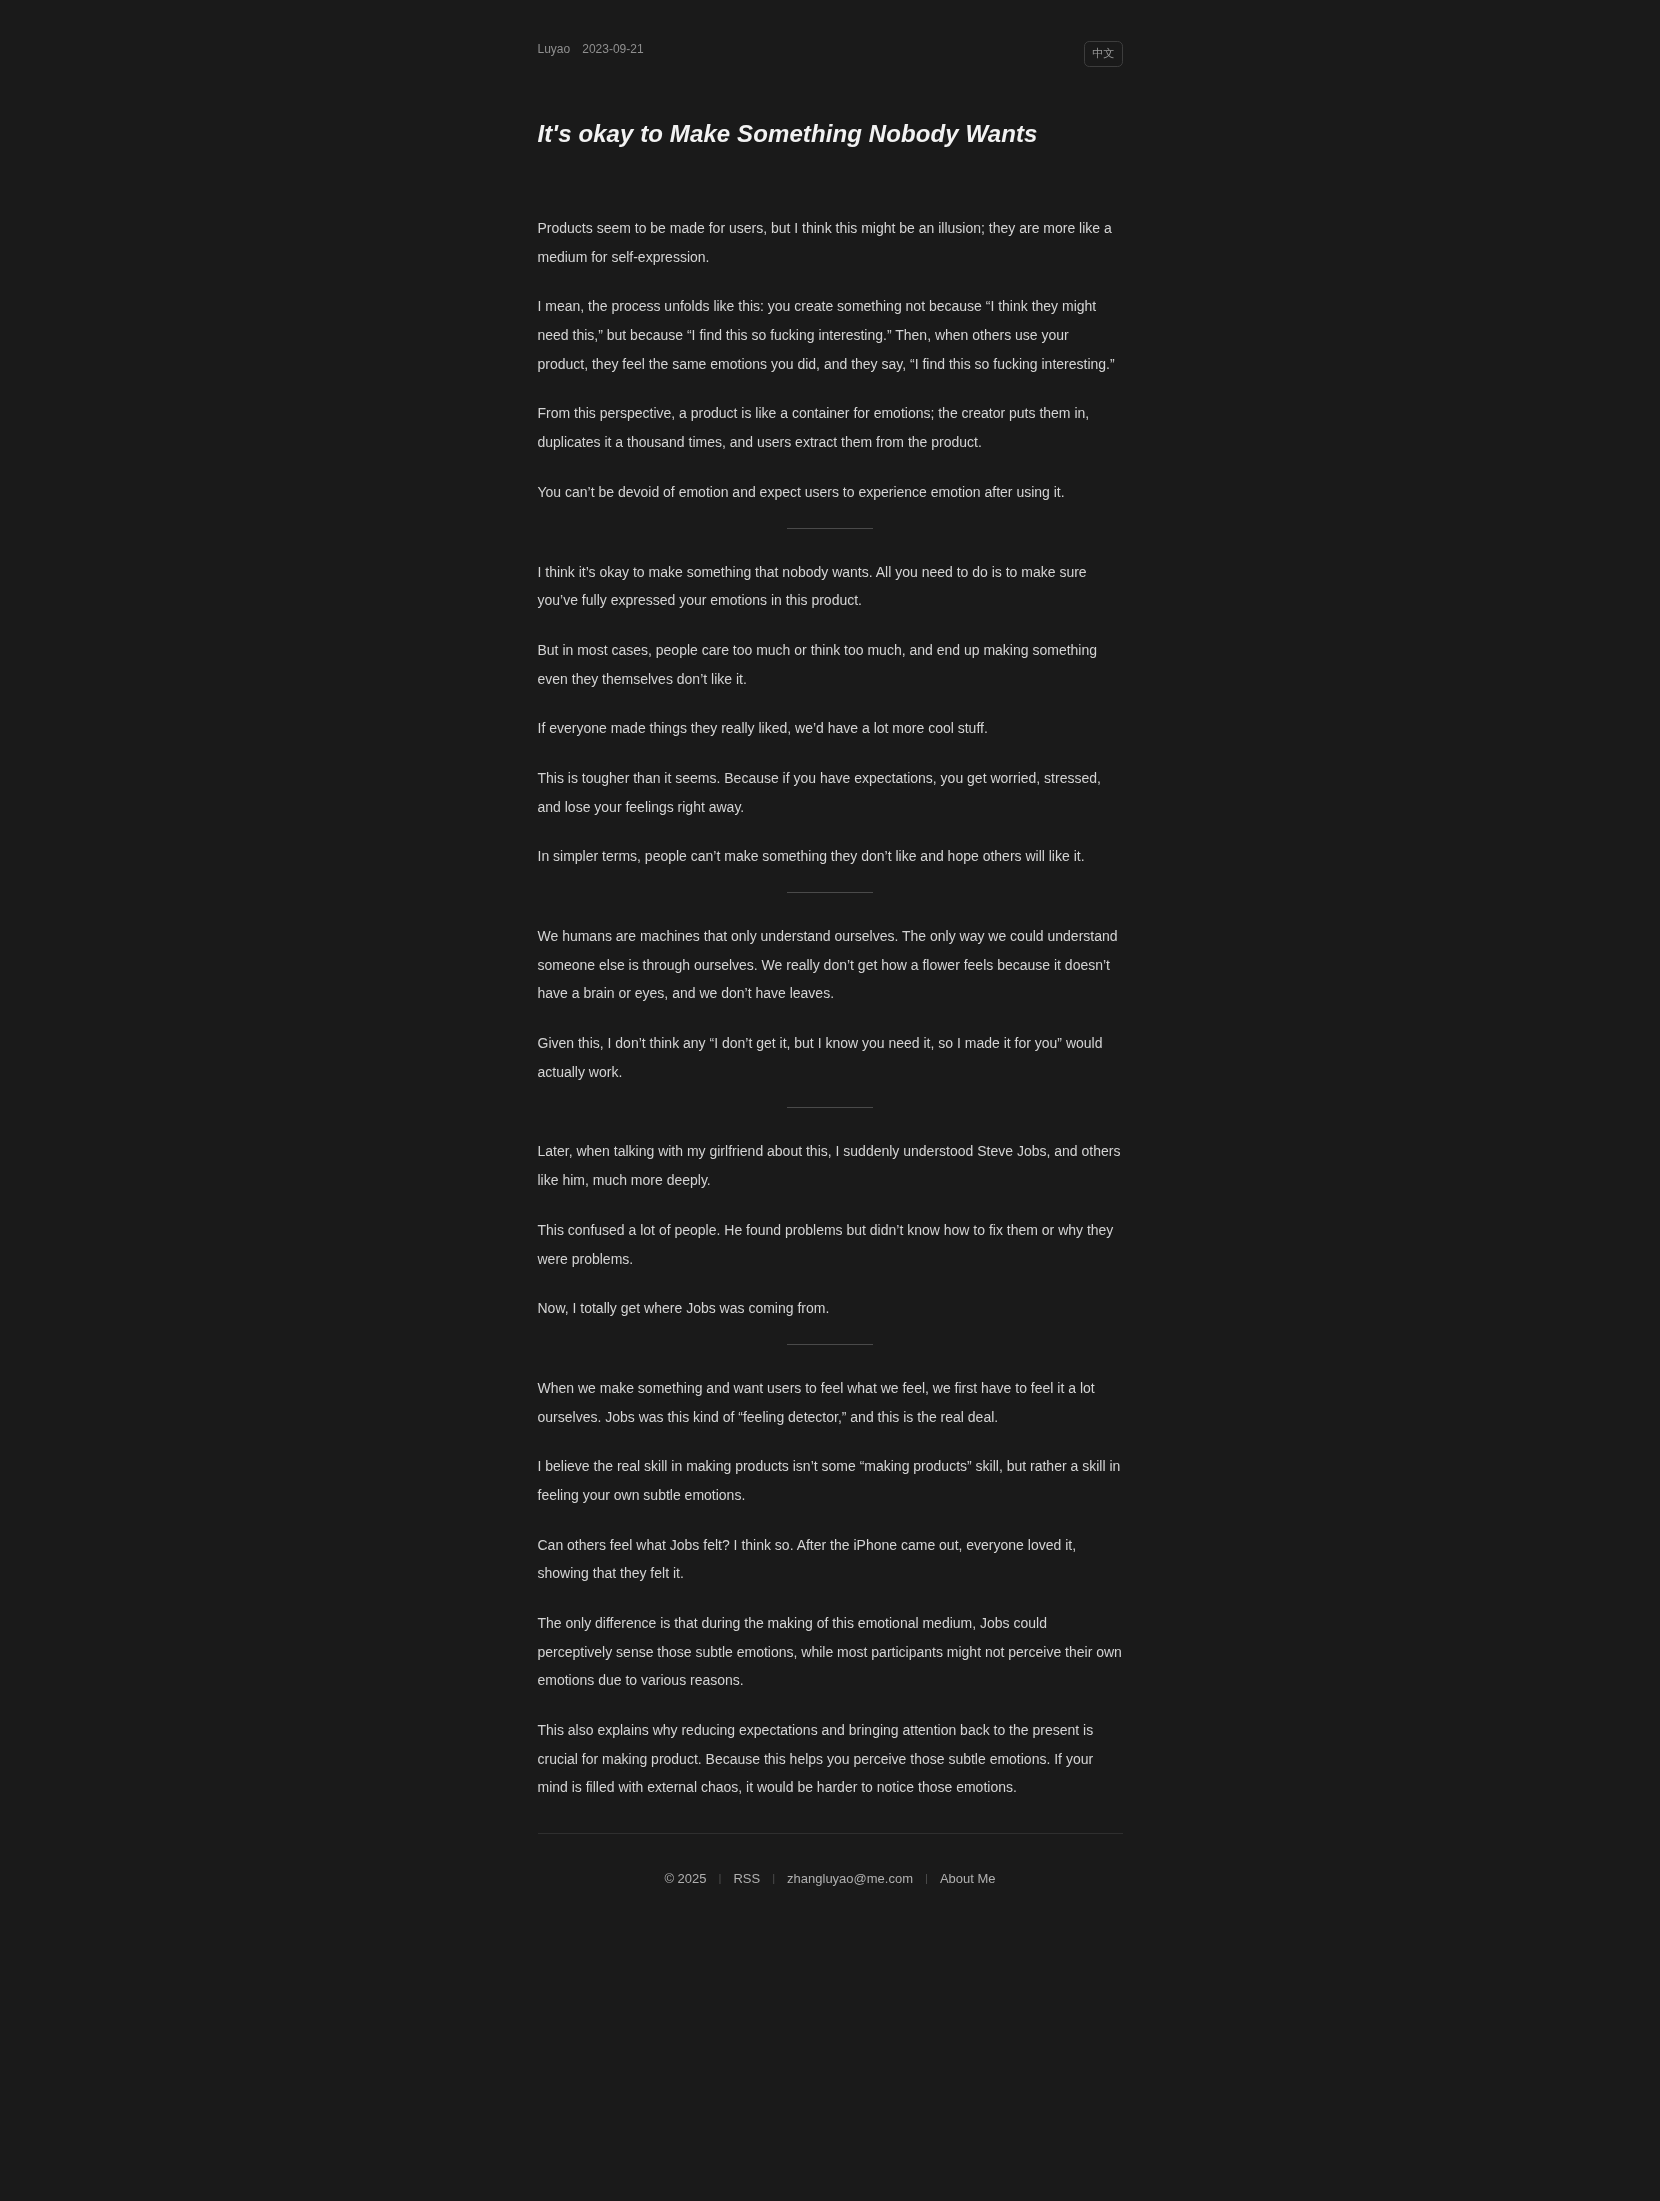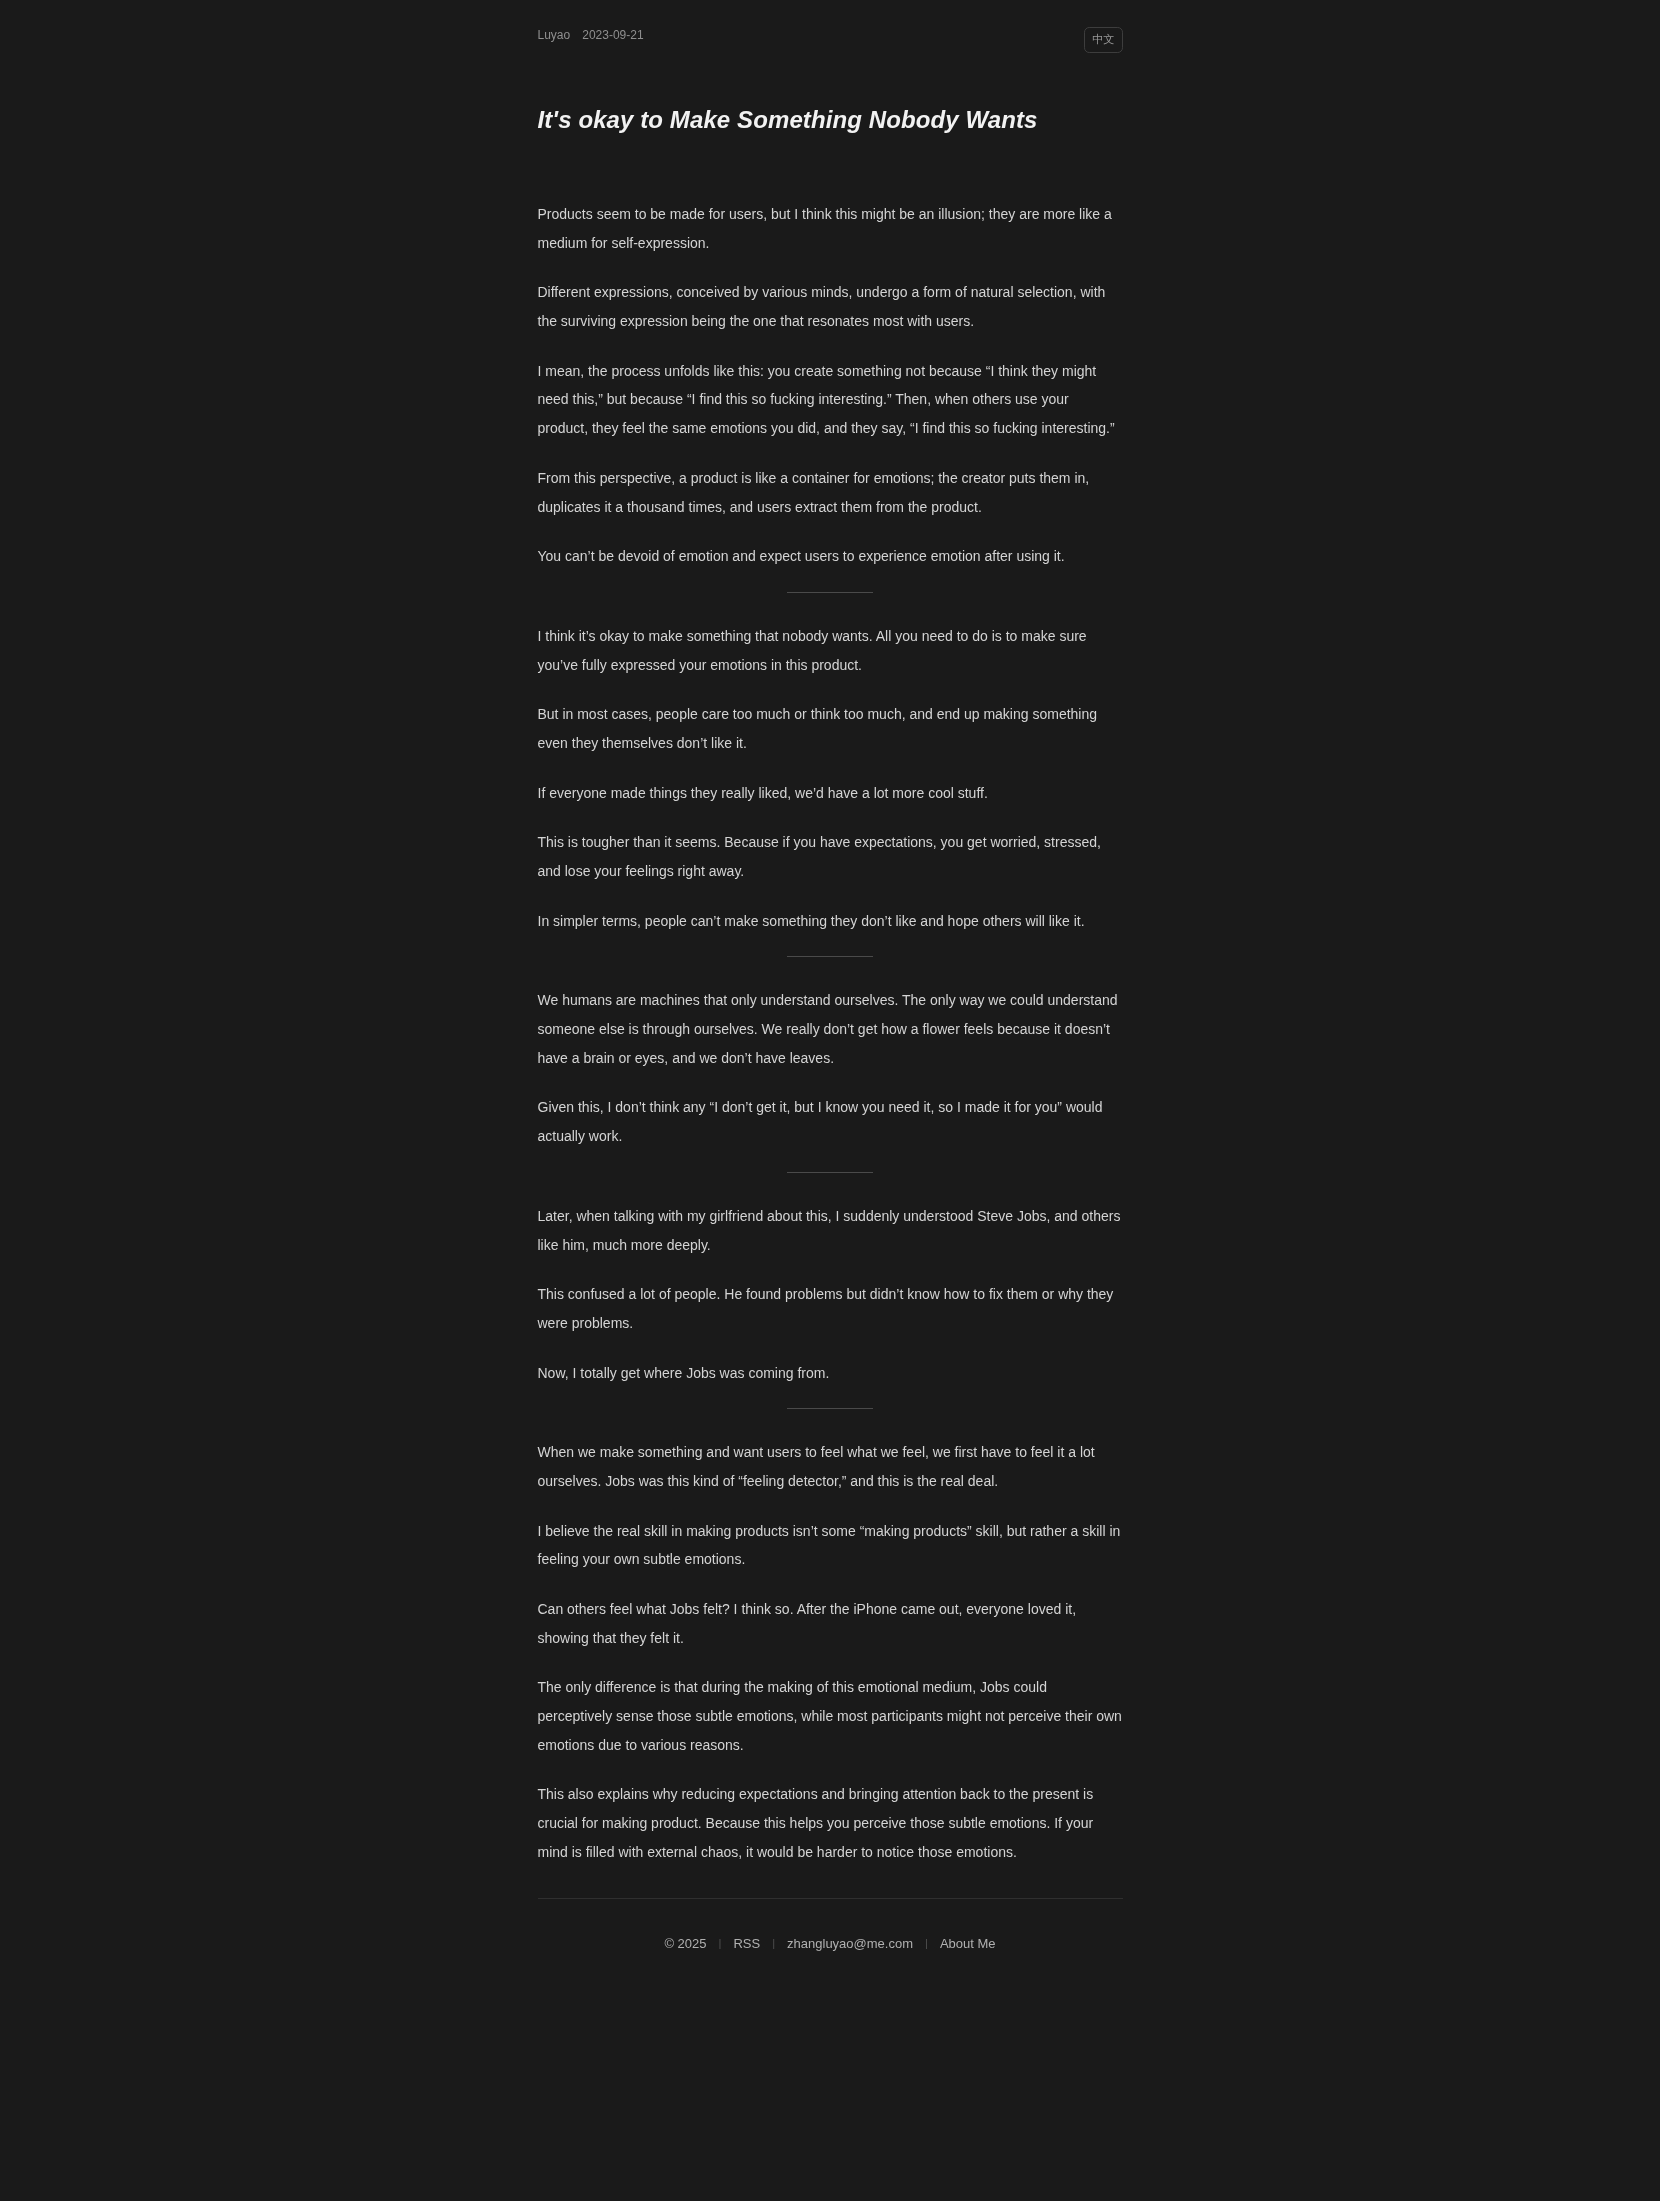--- a/index.html
+++ b/index.html
@@ -6,21 +6,21 @@
   html, body { background: #1a1a1a; }
   body {
     min-height: 2202px;
     width: 1660px;
     font-family: "Liberation Sans", "DejaVu Sans", sans-serif;
     -webkit-font-smoothing: antialiased;
   }
   .page {
     width: 585px;
     margin: 0 auto;
-    padding-top: 27px;
+    padding-top: 41px;
     padding-bottom: 50px;
   }
   .meta-row {
     display: flex;
     justify-content: space-between;
     align-items: flex-start;
   }
   .meta {
     display: flex;
     gap: 12px;
@@ -103,21 +103,20 @@
     </div>
     <button class="lang-button">中文</button>
   </div>
 
   <h1 class="post-title">It's okay to Make Something Nobody Wants</h1>
 
   <article class="post-body">
 
     <section>
       <p>Products seem to be made for users, but I think this might be an illusion; they are more like a medium for self-expression.</p>
-      <p>Different expressions, conceived by various minds, undergo a form of natural selection, with the surviving expression being the one that resonates most with users.</p>
       <p>I mean, the process unfolds like this: you create something not because “I think they might need this,” but because “I find this so fucking interesting.” Then, when others use your product, they feel the same emotions you did, and they say, “I find this so fucking interesting.”</p>
       <p>From this perspective, a product is like a container for emotions; the creator puts them in, duplicates it a thousand times, and users extract them from the product.</p>
       <p>You can’t be devoid of emotion and expect users to experience emotion after using it.</p>
     </section>
 
     <hr class="section-divider">
 
     <section>
       <p>I think it’s okay to make something that nobody wants. All you need to do is to make sure you’ve fully expressed your emotions in this product.</p>
       <p>But in most cases, people care too much or think too much, and end up making something even they themselves don’t like it.</p>

